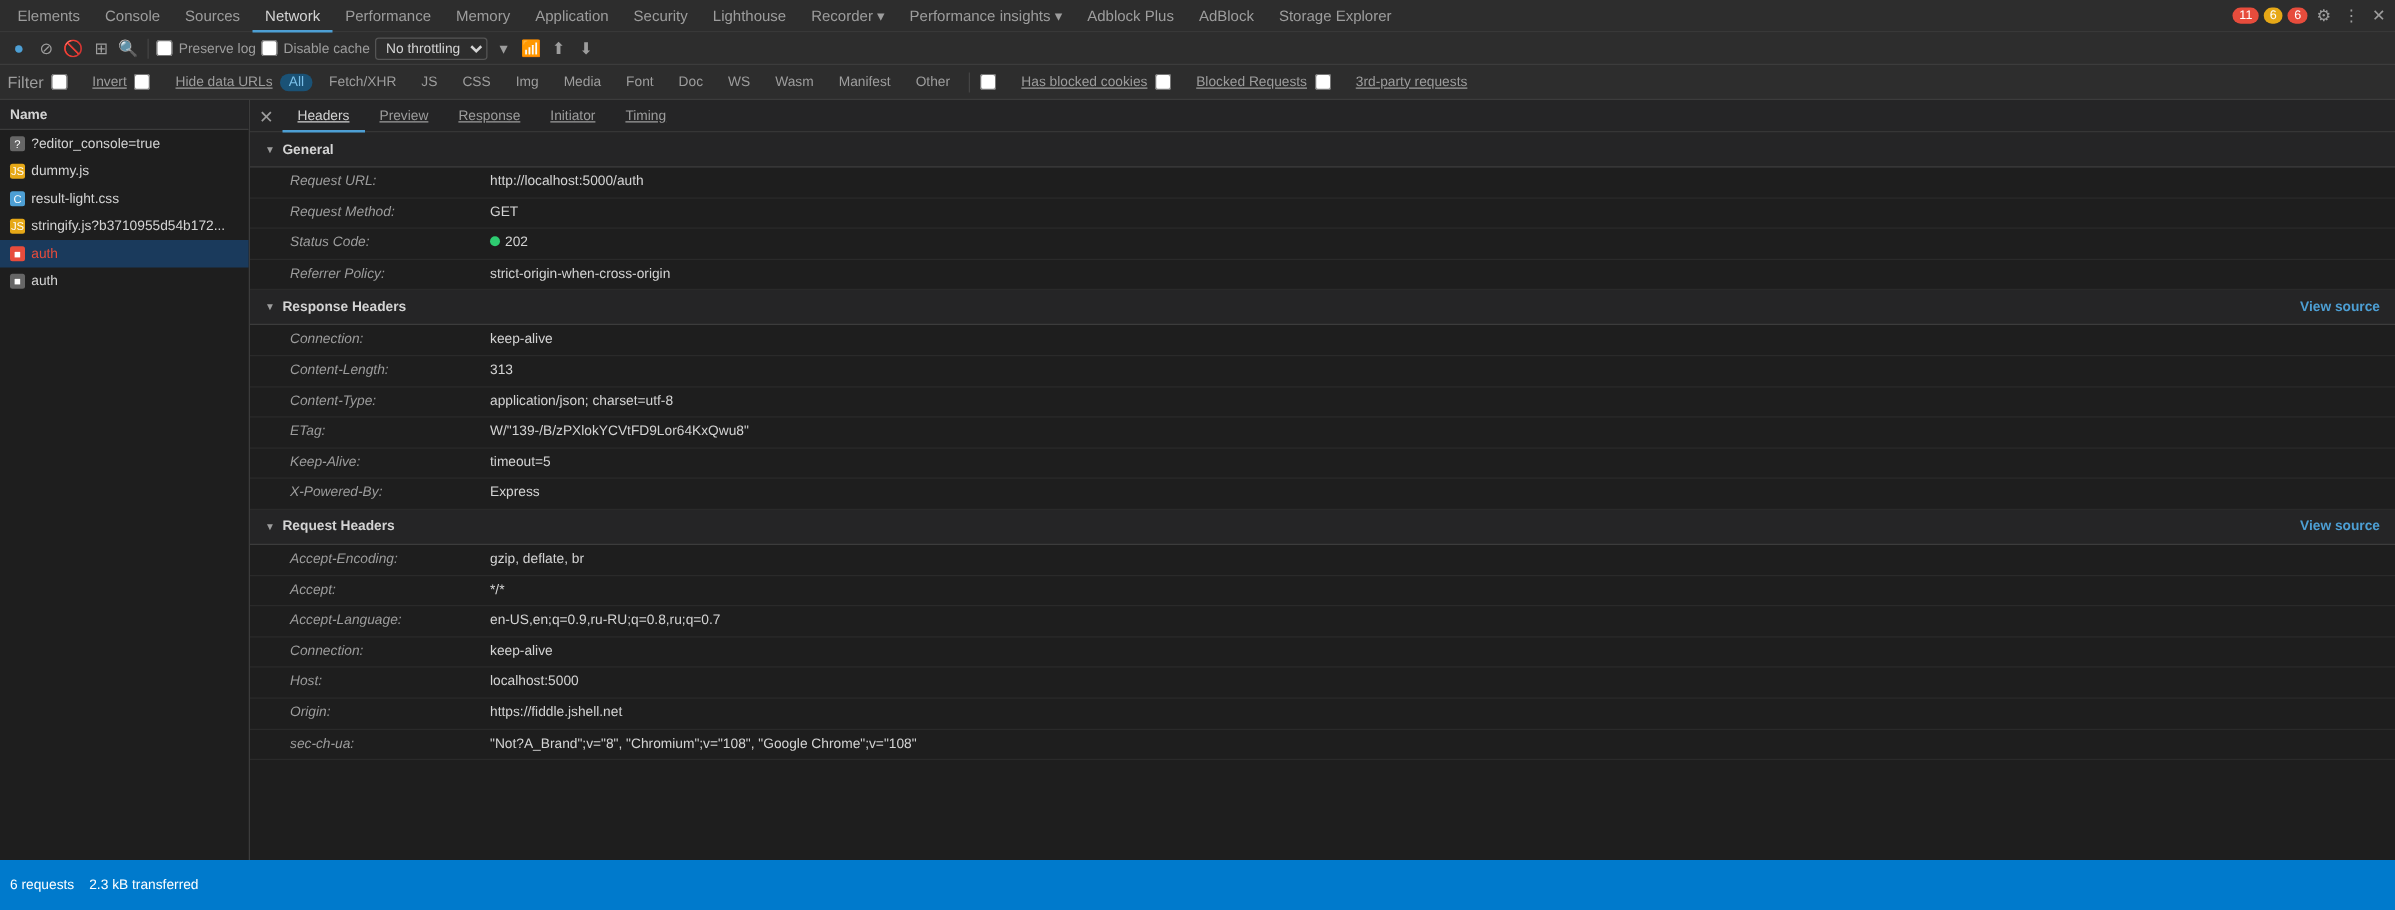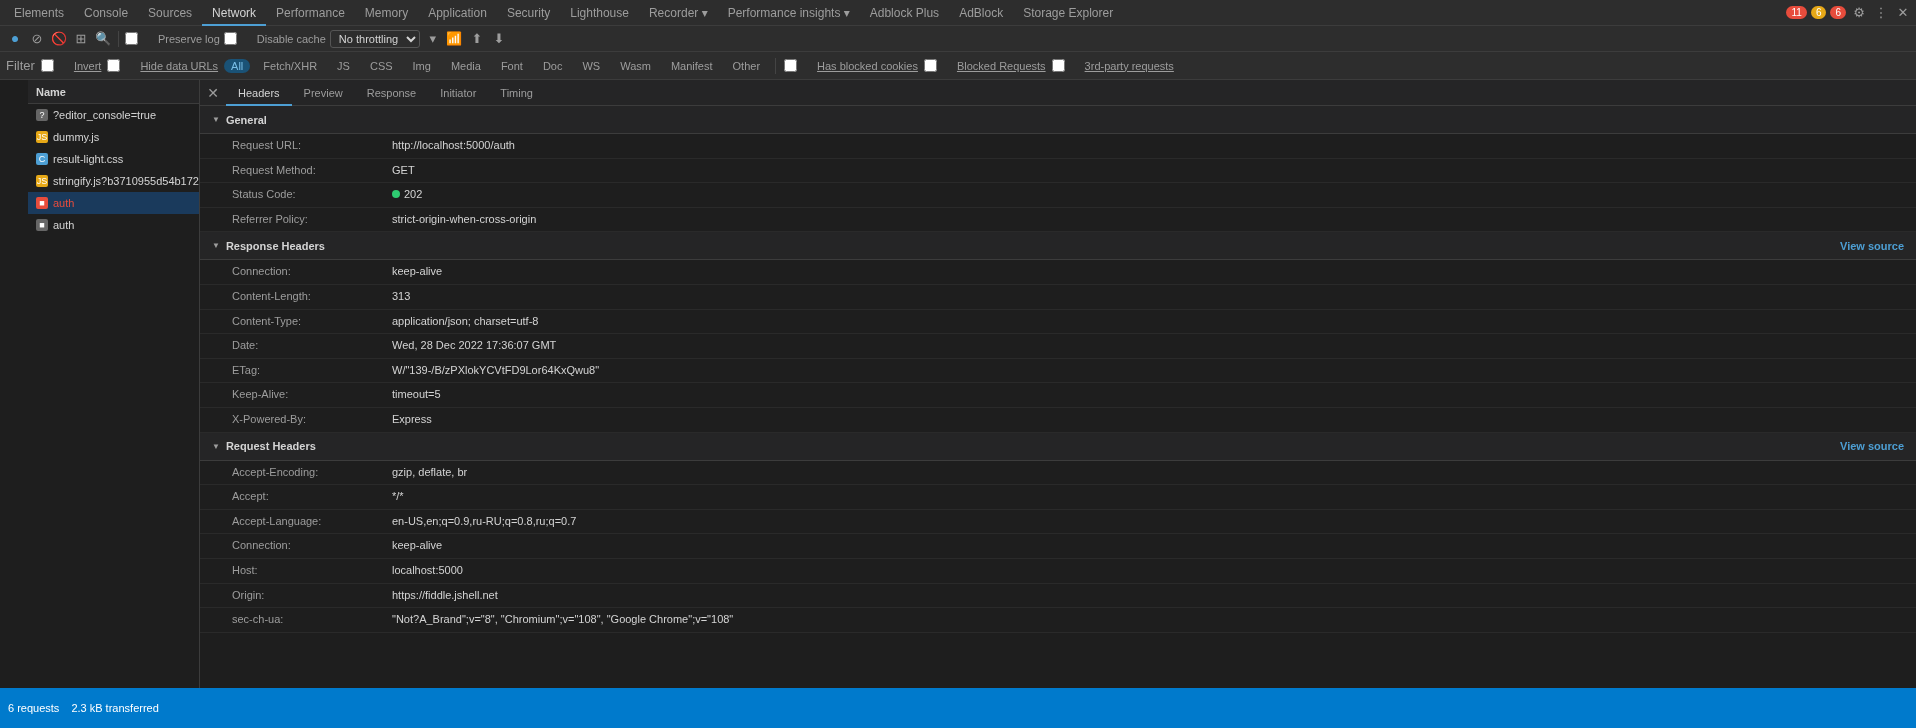--- a/index.html
+++ b/index.html
@@ -81,21 +81,21 @@
     .toolbar-btn.active { color: #4d9fd4; }
     .toolbar-separator {
       width: 1px;
       height: 16px;
       background: #444;
       margin: 0 2px;
     }
     .checkbox-label {
       display: flex;
       align-items: center;
-      gap: 20px;
+      gap: 5px;
       color: #9d9d9d;
       cursor: pointer;
       font-size: 11px;
     }
     .checkbox-label input { accent-color: #4d9fd4; }
     .throttle-select {
       background: #2d2d2d;
       color: #d4d4d4;
       border: 1px solid #555;
       border-radius: 3px;
@@ -148,21 +148,20 @@
       height: calc(728px - 26px - 26px - 28px - 26px);
     }
 
     
     .request-list {
       width: 200px;
       min-width: 200px;
       background: #1e1e1e;
       border-right: 1px solid #3c3c3c;
       overflow-y: auto;
-      padding-left: 28px;
     }
     .request-list-header {
       display: flex;
       align-items: center;
       height: 24px;
       padding: 0 8px;
       background: #252526;
       border-bottom: 1px solid #3c3c3c;
       font-size: 11px;
       font-weight: bold;
@@ -215,20 +214,21 @@
       padding: 0 4px;
     }
     .detail-tab {
       padding: 0 12px;
       height: 26px;
       line-height: 26px;
       font-size: 11px;
       color: #9d9d9d;
       cursor: pointer;
       border-bottom: 2px solid transparent;
+      text-decoration: underline;
     }
     .detail-tab.active {
       color: #d4d4d4;
       border-bottom: 2px solid #4d9fd4;
     }
     .close-btn {
       width: 18px;
       height: 18px;
       display: flex;
       align-items: center;
@@ -271,20 +271,21 @@
       display: flex;
       padding: 3px 12px 3px 32px;
       font-size: 11px;
       line-height: 1.6;
       border-bottom: 1px solid #2a2a2a;
     }
     .header-name {
       color: #9d9d9d;
       min-width: 160px;
       flex-shrink: 0;
+      font-style: italic;
     }
     .header-value { color: #d4d4d4; }
     .status-dot {
       display: inline-block;
       width: 8px;
       height: 8px;
       border-radius: 50%;
       background: #2ecc71;
       margin-right: 4px;
     }
@@ -472,24 +473,20 @@
       </div>
       <div class="header-row">
         <span class="header-name">Content-Length:</span>
         <span class="header-value">313</span>
       </div>
       <div class="header-row">
         <span class="header-name">Content-Type:</span>
         <span class="header-value">application/json; charset=utf-8</span>
       </div>
       <div class="header-row">
-        <span class="header-name">Date:</span>
-        <span class="header-value">Wed, 28 Dec 2022 17:36:07 GMT</span>
-      </div>
-      <div class="header-row">
         <span class="header-name">ETag:</span>
         <span class="header-value">W/"139-/B/zPXlokYCVtFD9Lor64KxQwu8"</span>
       </div>
       <div class="header-row">
         <span class="header-name">Keep-Alive:</span>
         <span class="header-value">timeout=5</span>
       </div>
       <div class="header-row">
         <span class="header-name">X-Powered-By:</span>
         <span class="header-value">Express</span>

